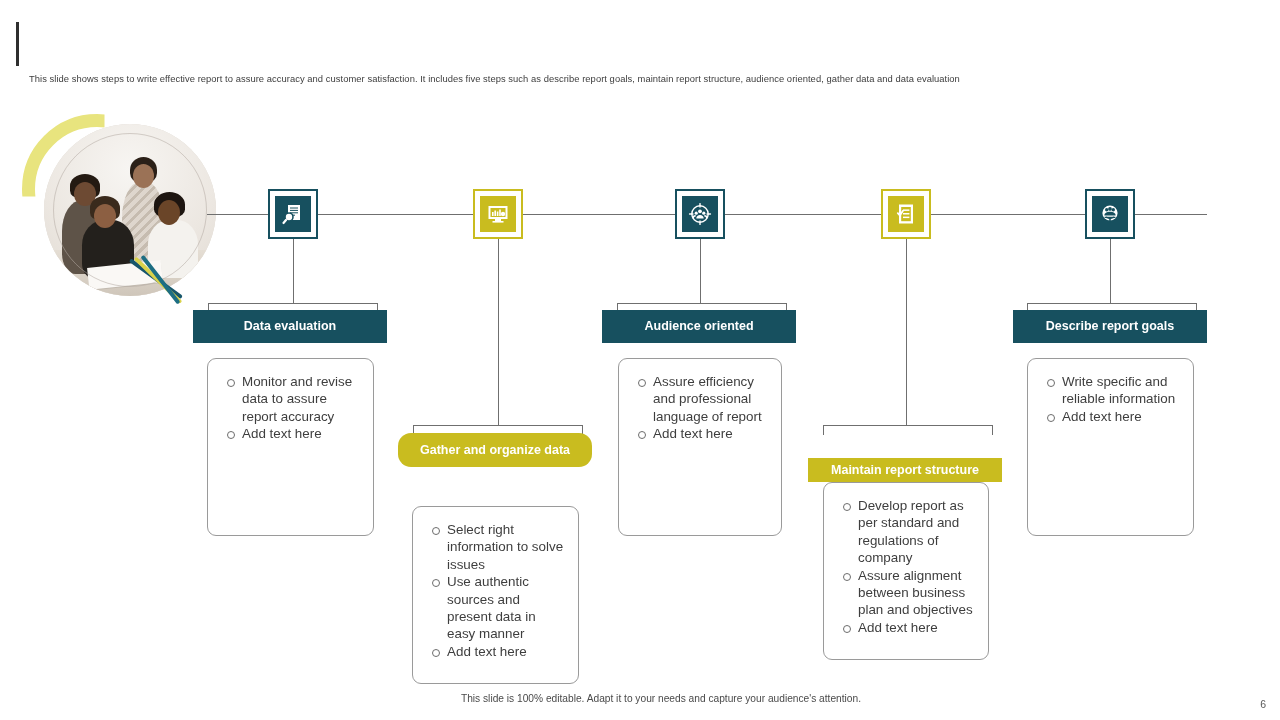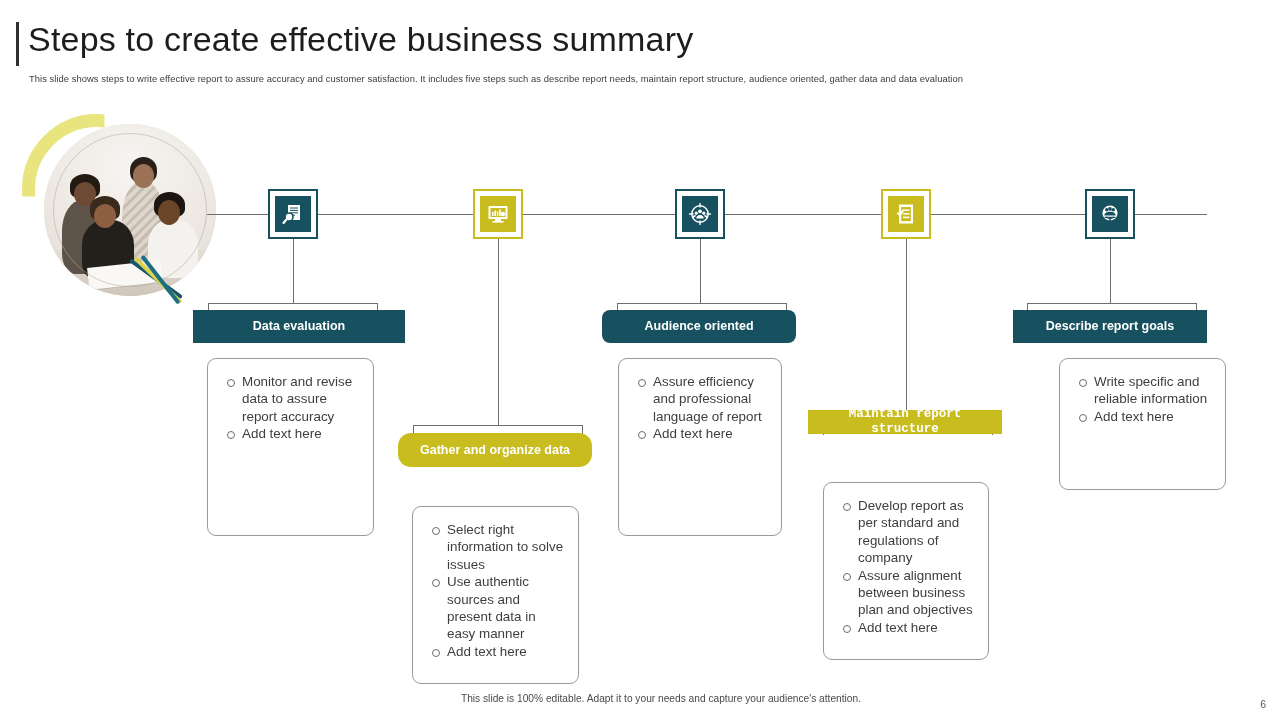--- a/index.html
+++ b/index.html
@@ -216,22 +216,21 @@
 
   
   .icn { width: 24px; height: 24px; display:block; }
 </style>
 </head>
 <body>
 
 <div class="slide">
 
   <div class="title-rule"></div>
-  <div class="slide-title">Steps to create effective business summary</div>
-  <div class="slide-subtitle">This slide shows steps to write effective report to assure accuracy and customer satisfaction. It includes five steps such as describe report needs, maintain  report structure, audience oriented, gather data and data evaluation</div>
+  <div class="slide-subtitle">This slide shows steps to write effective report to assure accuracy and customer satisfaction. It includes five steps such as describe report goals, maintain  report structure, audience oriented, gather data and data evaluation</div>
 
   <div class="photo-wrap">
     <div class="photo-arc"></div>
     <div class="photo-circle">
       <div class="ph-bg"></div>
       <div class="ph-table"></div>
       <div class="ph-p p1-body"></div>
       <div class="ph-head p1-hair"></div>
       <div class="ph-head p1-head"></div>
       <div class="ph-p p3-body"></div>
@@ -265,21 +264,21 @@
           <line x1="9" y1="10.8" x2="17" y2="10.8"></line>
             <line x1="9" y1="13.2" x2="14" y2="13.2"></line>
         </g>
         <circle cx="8" cy="15" r="4" fill="#ffffff" stroke="#17505f" stroke-width="1.6"></circle>
         <line x1="5" y1="18" x2="2.5" y2="21" stroke="#ffffff" stroke-width="2.2" stroke-linecap="round"></line>
       </svg>
     </div>
   </div>
   <div class="connector" style="left:293px; top:239px; height:64px;"></div>
   <div class="bracket" style="left:208px; top:303px; width:170px;"></div>
-  <div class="bar teal" style="left:193px; top:310px; width:212px; height:33px;">Data evaluation</div>
+  <div class="bar teal" style="left:193px; top:310px; width:194px; height:33px;">Data evaluation</div>
   <div class="card" style="left:207px; top:358px; width:167px; height:178px;">
     <ul>
       <li>Monitor and revise data to assure report accuracy</li>
       <li>Add text here</li>
     </ul>
   </div>
 
   <div class="node yellow" style="left:473px;">
     <div class="inner">
       <svg class="icn" viewBox="0 0 24 24" fill="none">
@@ -322,21 +321,21 @@
         <circle cx="8.2" cy="11.2" r="1.6" fill="#ffffff"></circle>
         <circle cx="15.8" cy="11.2" r="1.6" fill="#ffffff"></circle>
         <path d="M8.3 16.4c0-2 1.6-3.3 3.7-3.3s3.7 1.3 3.7 3.3z" fill="#ffffff"></path>
         <path d="M5 16.4c0-1.6 1.1-2.6 2.7-2.6" stroke="#ffffff" stroke-width="1.6"></path>
         <path d="M19 16.4c0-1.6-1.1-2.6-2.7-2.6" stroke="#ffffff" stroke-width="1.6"></path>
       </svg>
     </div>
   </div>
   <div class="connector" style="left:700px; top:239px; height:64px;"></div>
   <div class="bracket" style="left:617px; top:303px; width:170px;"></div>
-  <div class="bar teal" style="left:602px; top:310px; width:194px; height:33px;border-radius:8px;">Audience oriented</div>
+  <div class="bar teal" style="left:602px; top:310px; width:194px; height:33px;">Audience oriented</div>
   <div class="card" style="left:618px; top:358px; width:164px; height:178px;">
     <ul>
       <li>Assure efficiency and professional language of report</li>
       <li>Add text here</li>
     </ul>
   </div>
 
   <div class="node yellow" style="left:881px;">
     <div class="inner">
       <svg class="icn" viewBox="0 0 24 24" fill="none">
@@ -346,21 +345,21 @@
           <rect x="9" y="7.4" width="6.4" height="1.5"></rect>
           <rect x="9" y="11" width="6.4" height="1.5"></rect>
           <rect x="9" y="14.6" width="6.4" height="1.5"></rect>
         </g>
         <path d="M3.8 11.2l2 2.2 3.2-4.6" stroke="#ffffff" stroke-width="1.8" fill="none" stroke-linecap="round" stroke-linejoin="round"></path>
       </svg>
     </div>
   </div>
   <div class="connector" style="left:906px; top:239px; height:186px;"></div>
   <div class="bracket" style="left:823px; top:425px; width:170px;"></div>
-  <div class="bar yellow" style="left:808px; top:410px; width:194px; height:24px;font-family:Liberation Mono, monospace;">Maintain report structure</div>
+  <div class="bar yellow" style="left:808px; top:458px; width:194px; height:24px;">Maintain report structure</div>
   <div class="card" style="left:823px; top:482px; width:166px; height:178px;">
     <ul>
       <li>Develop report as per standard and regulations of company</li>
       <li>Assure alignment between business plan and objectives</li>
       <li>Add text here</li>
     </ul>
   </div>
 
   <div class="node teal" style="left:1085px;">
     <div class="inner">
@@ -373,21 +372,21 @@
         <path d="M6.6 15.4h10.8" stroke="#17505f" stroke-width="1.3"></path>
         <path d="M12 15.6v4.8" stroke="#17505f" stroke-width="1.5"></path>
         <path d="M12 16.6l4.2-1.4" stroke="#17505f" stroke-width="1.4"></path>
         <path d="M12 16.6l-4.2-1.4" stroke="#17505f" stroke-width="1.4"></path>
       </svg>
     </div>
   </div>
   <div class="connector" style="left:1110px; top:239px; height:64px;"></div>
   <div class="bracket" style="left:1027px; top:303px; width:170px;"></div>
   <div class="bar teal" style="left:1013px; top:310px; width:194px; height:33px;">Describe report goals</div>
-  <div class="card" style="left:1027px; top:358px; width:167px; height:132px;margin-left:32px;">
+  <div class="card" style="left:1027px; top:358px; width:167px; height:178px;">
     <ul>
       <li>Write specific and reliable information</li>
       <li>Add text here</li>
     </ul>
   </div>
 
   <div class="footer-note">This slide is 100% editable.  Adapt it to your needs and capture your audience's attention.</div>
   <div class="page-num">6</div>
 
 </div>

